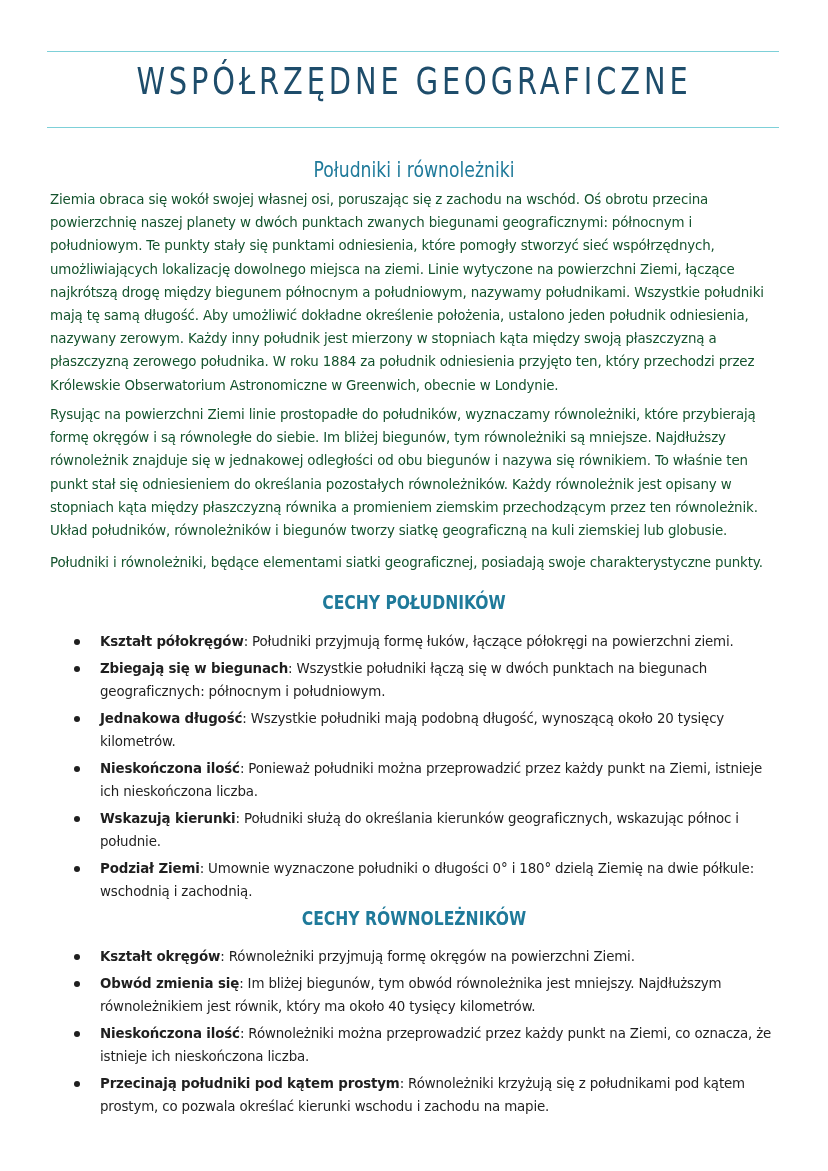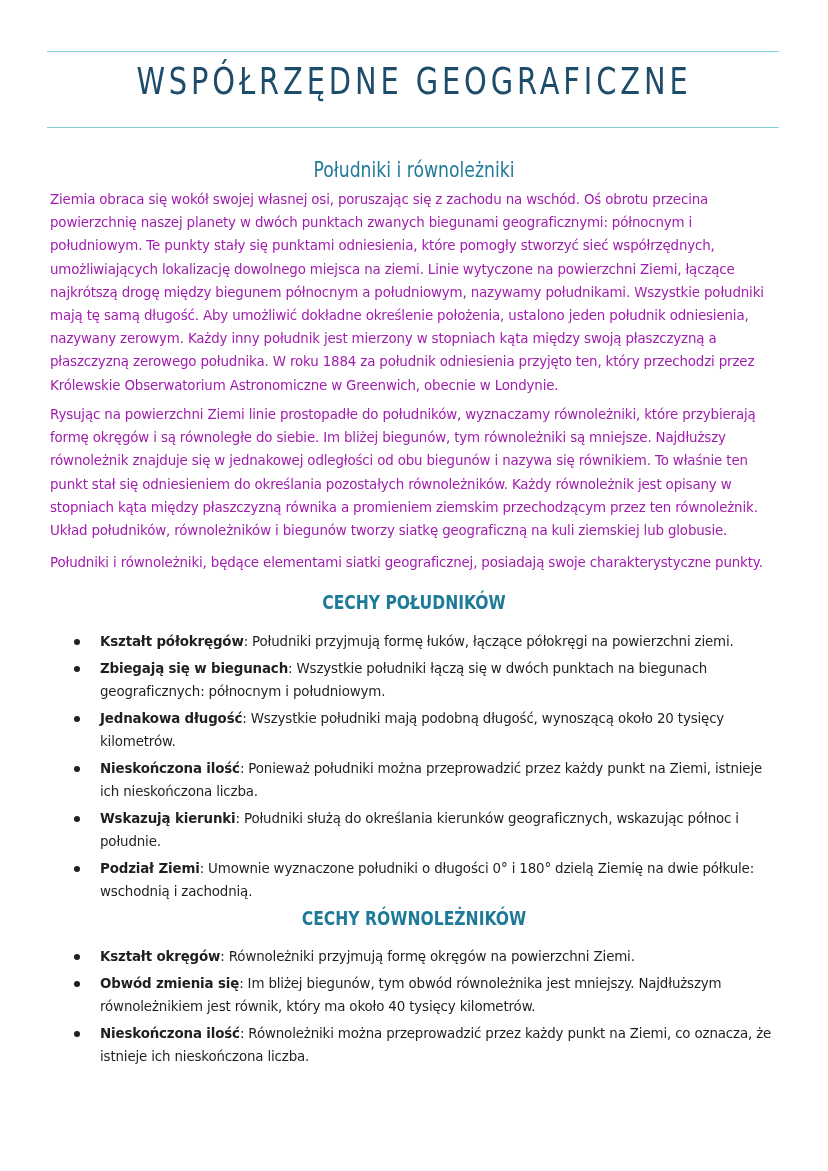--- a/index.html
+++ b/index.html
@@ -12,21 +12,21 @@
   .doc-title { position: absolute; left: 0; top: 60px; width: 828px; text-align: center;
     font-family: "DejaVu Sans", sans-serif; font-size: 37px; letter-spacing: 5px;
     color: #1e4d6b; transform: scaleX(0.78); transform-origin: center; white-space: nowrap; }
   .section-title { position: absolute; left: 0; width: 828px; text-align: center;
     font-family: "DejaVu Sans", sans-serif; font-size: 21px; color: #1f7a9a;
     transform: scaleX(0.82); transform-origin: center; white-space: nowrap; }
   .sub-title { position: absolute; left: 0; width: 828px; text-align: center;
     font-family: "DejaVu Sans", sans-serif; font-weight: bold; font-size: 19px; color: #1f7a9a;
     transform: scaleX(0.82); transform-origin: center; white-space: nowrap; }
   .para { position: absolute; left: 50px; width: 730px; font-size: 13.4px; line-height: 23.2px;
-    color: #a21caf; margin: 0; letter-spacing: -0.15px; }
+    color: #14532d; margin: 0; letter-spacing: -0.15px; }
   .list { position: absolute; left: 70px; width: 710px; margin: 0; padding: 0; list-style: none; }
   .list li { position: relative; padding-left: 30px; font-size: 13.4px; line-height: 23.2px;
     margin-bottom: 3.6px; letter-spacing: -0.15px; }
   .bullet { position: absolute; left: 4px; top: 9px; width: 6px; height: 6px; border-radius: 50%;
     background: #1f1f1f; }
   .term { font-weight: bold; }
 </style>
 </head>
 <body>
 
@@ -51,14 +51,15 @@
     <li><span class="bullet"></span><span class="term">Wskazują kierunki</span><span>: Południki służą do określania kierunków geograficznych, wskazując północ i południe.</span></li>
     <li><span class="bullet"></span><span class="term">Podział Ziemi</span><span>: Umownie wyznaczone południki o długości 0° i 180° dzielą Ziemię na dwie półkule: wschodnią i zachodnią.</span></li>
   </ul>
 
   <div class="sub-title" style="top:907px;">CECHY RÓWNOLEŻNIKÓW</div>
 
   <ul class="list" style="top:945px;">
     <li><span class="bullet"></span><span class="term">Kształt okręgów</span><span>: Równoleżniki przyjmują formę okręgów na powierzchni Ziemi.</span></li>
     <li><span class="bullet"></span><span class="term">Obwód zmienia się</span><span>: Im bliżej biegunów, tym obwód równoleżnika jest mniejszy. Najdłuższym równoleżnikiem jest równik, który ma około 40 tysięcy kilometrów.</span></li>
     <li><span class="bullet"></span><span class="term">Nieskończona ilość</span><span>: Równoleżniki można przeprowadzić przez każdy punkt na Ziemi, co oznacza, że istnieje ich nieskończona liczba.</span></li>
+    <li><span class="bullet"></span><span class="term">Przecinają południki pod kątem prostym</span><span>: Równoleżniki krzyżują się z południkami pod kątem prostym, co pozwala określać kierunki wschodu i zachodu na mapie.</span></li>
   </ul>
 </div>
 
 </body></html>

